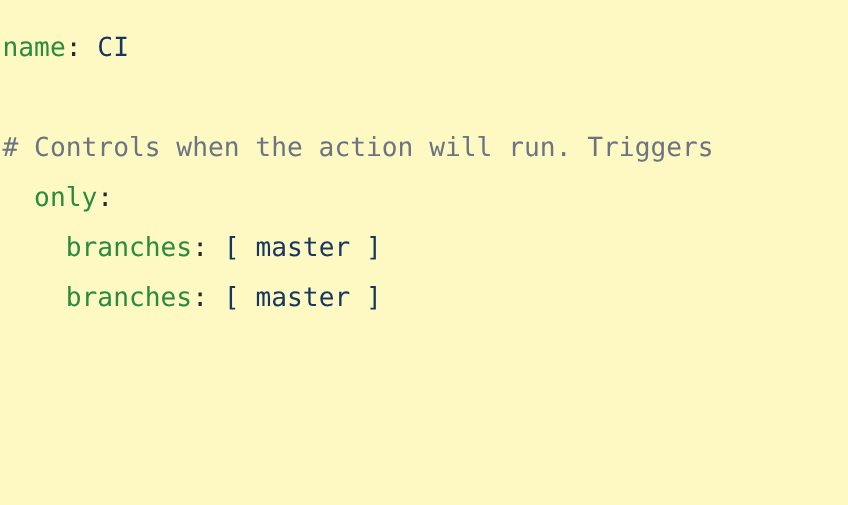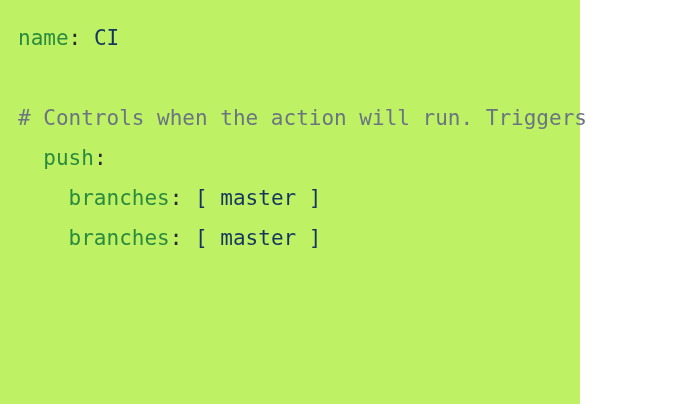--- a/index.html
+++ b/index.html
@@ -7,25 +7,25 @@
     padding: 0;
     background: #ffffff;
   }
   body {
     width: 678px;
     height: 404px;
     overflow: hidden;
     font-family: "DejaVu Sans Mono", "Liberation Mono", monospace;
   }
   #code-block {
-    padding: 18px 0 0 18px;
+    padding: 18px 0 0 2px;
     box-sizing: border-box;
-    width: 580px;
+    width: 678px;
     height: 404px;
-    background: #bef264;
+    background: #fef9c3;
   }
   .code-line {
     height: 40px;
     line-height: 40px;
     font-size: 21px;
     letter-spacing: 0px;
     white-space: pre;
     color: #24292e;
   }
   .code-line.blank {
@@ -37,16 +37,16 @@
   .tok-punct    { color: #24292e; }
   .tok-plain    { color: #24292e; }
 </style>
 </head>
 <body>
 
 <div id="code-block">
     <div class="code-line"><span class="tok-key">name</span><span class="tok-punct">:</span><span class="tok-plain"> </span><span class="tok-value">CI</span></div>
     <div class="code-line blank"></div>
     <div class="code-line"><span class="tok-comment"># Controls when the action will run. Triggers</span></div>
-    <div class="code-line"><span class="tok-plain">  </span><span class="tok-key">push</span><span class="tok-punct">:</span></div>
+    <div class="code-line"><span class="tok-plain">  </span><span class="tok-key">only</span><span class="tok-punct">:</span></div>
     <div class="code-line"><span class="tok-plain">    </span><span class="tok-key">branches</span><span class="tok-punct">:</span><span class="tok-plain"> </span><span class="tok-value">[ master ]</span></div>
     <div class="code-line"><span class="tok-plain">    </span><span class="tok-key">branches</span><span class="tok-punct">:</span><span class="tok-plain"> </span><span class="tok-value">[ master ]</span></div>
   </div>
 
 </body></html>

